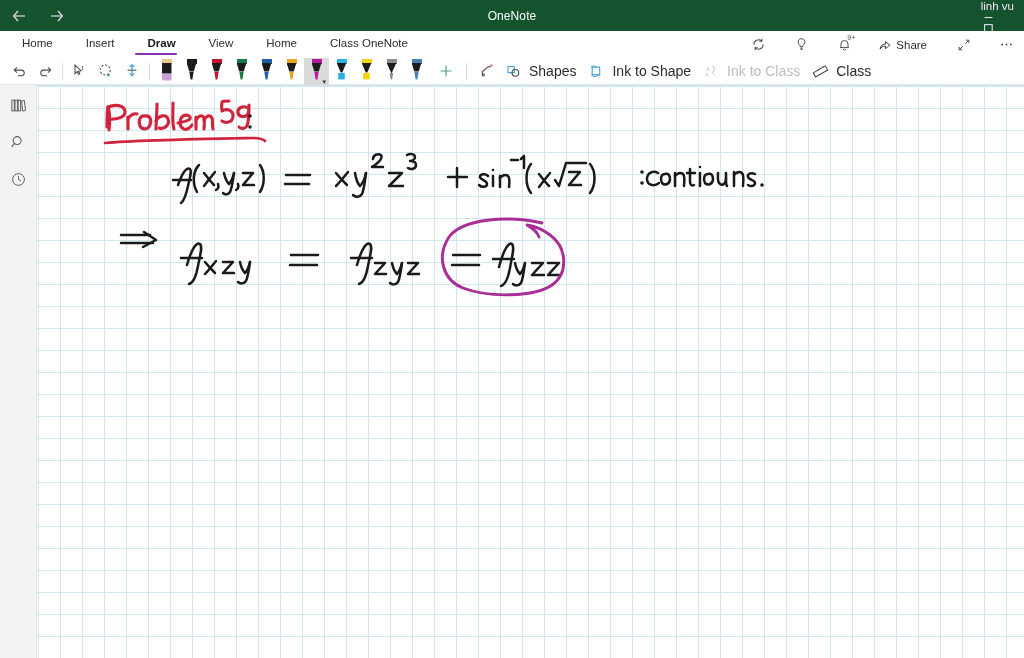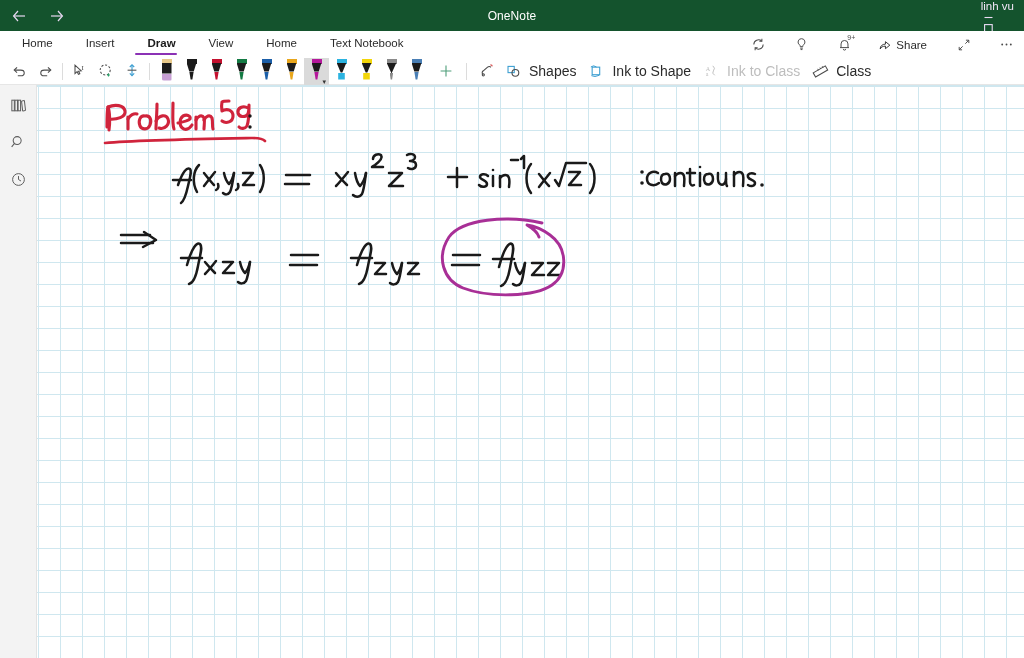--- a/index.html
+++ b/index.html
@@ -185,21 +185,21 @@
       </div>
     </div>
   </div>
 
   <div class="ribbon-tabs">
     <div class="rtab">Home</div>
     <div class="rtab">Insert</div>
     <div class="rtab active">Draw</div>
     <div class="rtab">View</div>
     <div class="rtab">Home</div>
-    <div class="rtab">Text Notebook</div>
+    <div class="rtab">Class OneNote</div>
 
     <div class="rtab-right">
       <div class="ricon">
         <svg width="15" height="15" viewBox="0 0 16 16">
             <path d="M3 8a5 5 0 0 1 8.4-3.6" fill="none" stroke="currentColor" stroke-width="1.1"></path>
             <path d="M13 8a5 5 0 0 1-8.4 3.6" fill="none" stroke="currentColor" stroke-width="1.1"></path>
             <path d="M11.6 1.9 L11.6 4.6 L8.9 4.6" fill="none" stroke="currentColor" stroke-width="1.1"></path>
             <path d="M4.4 14.1 L4.4 11.4 L7.1 11.4" fill="none" stroke="currentColor" stroke-width="1.1"></path>
           </svg>
       </div>

